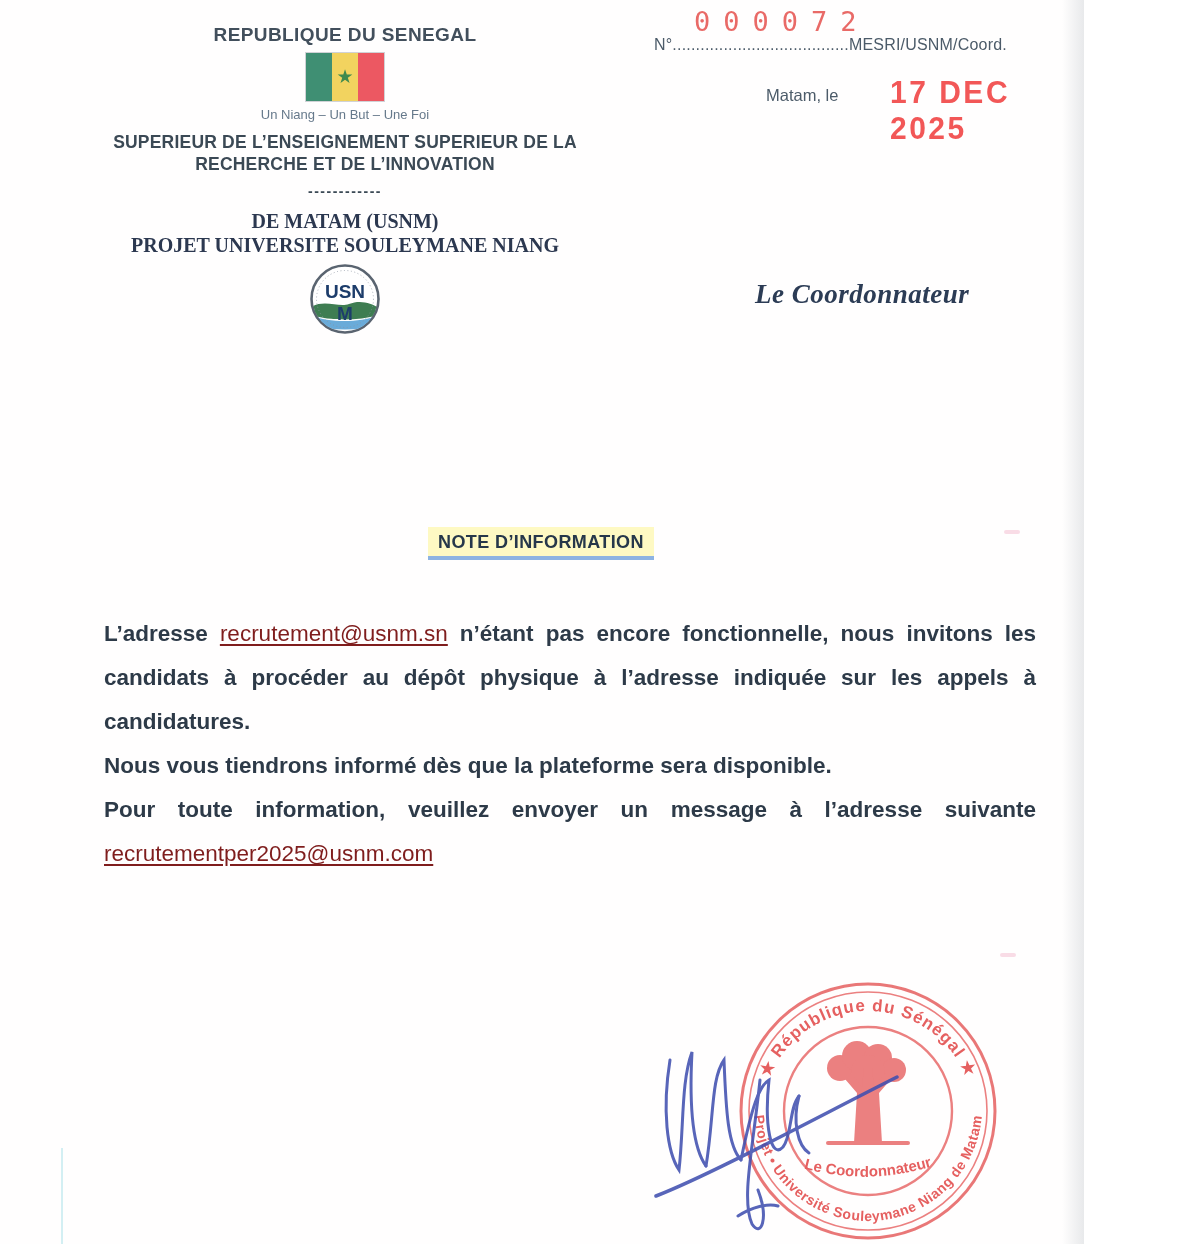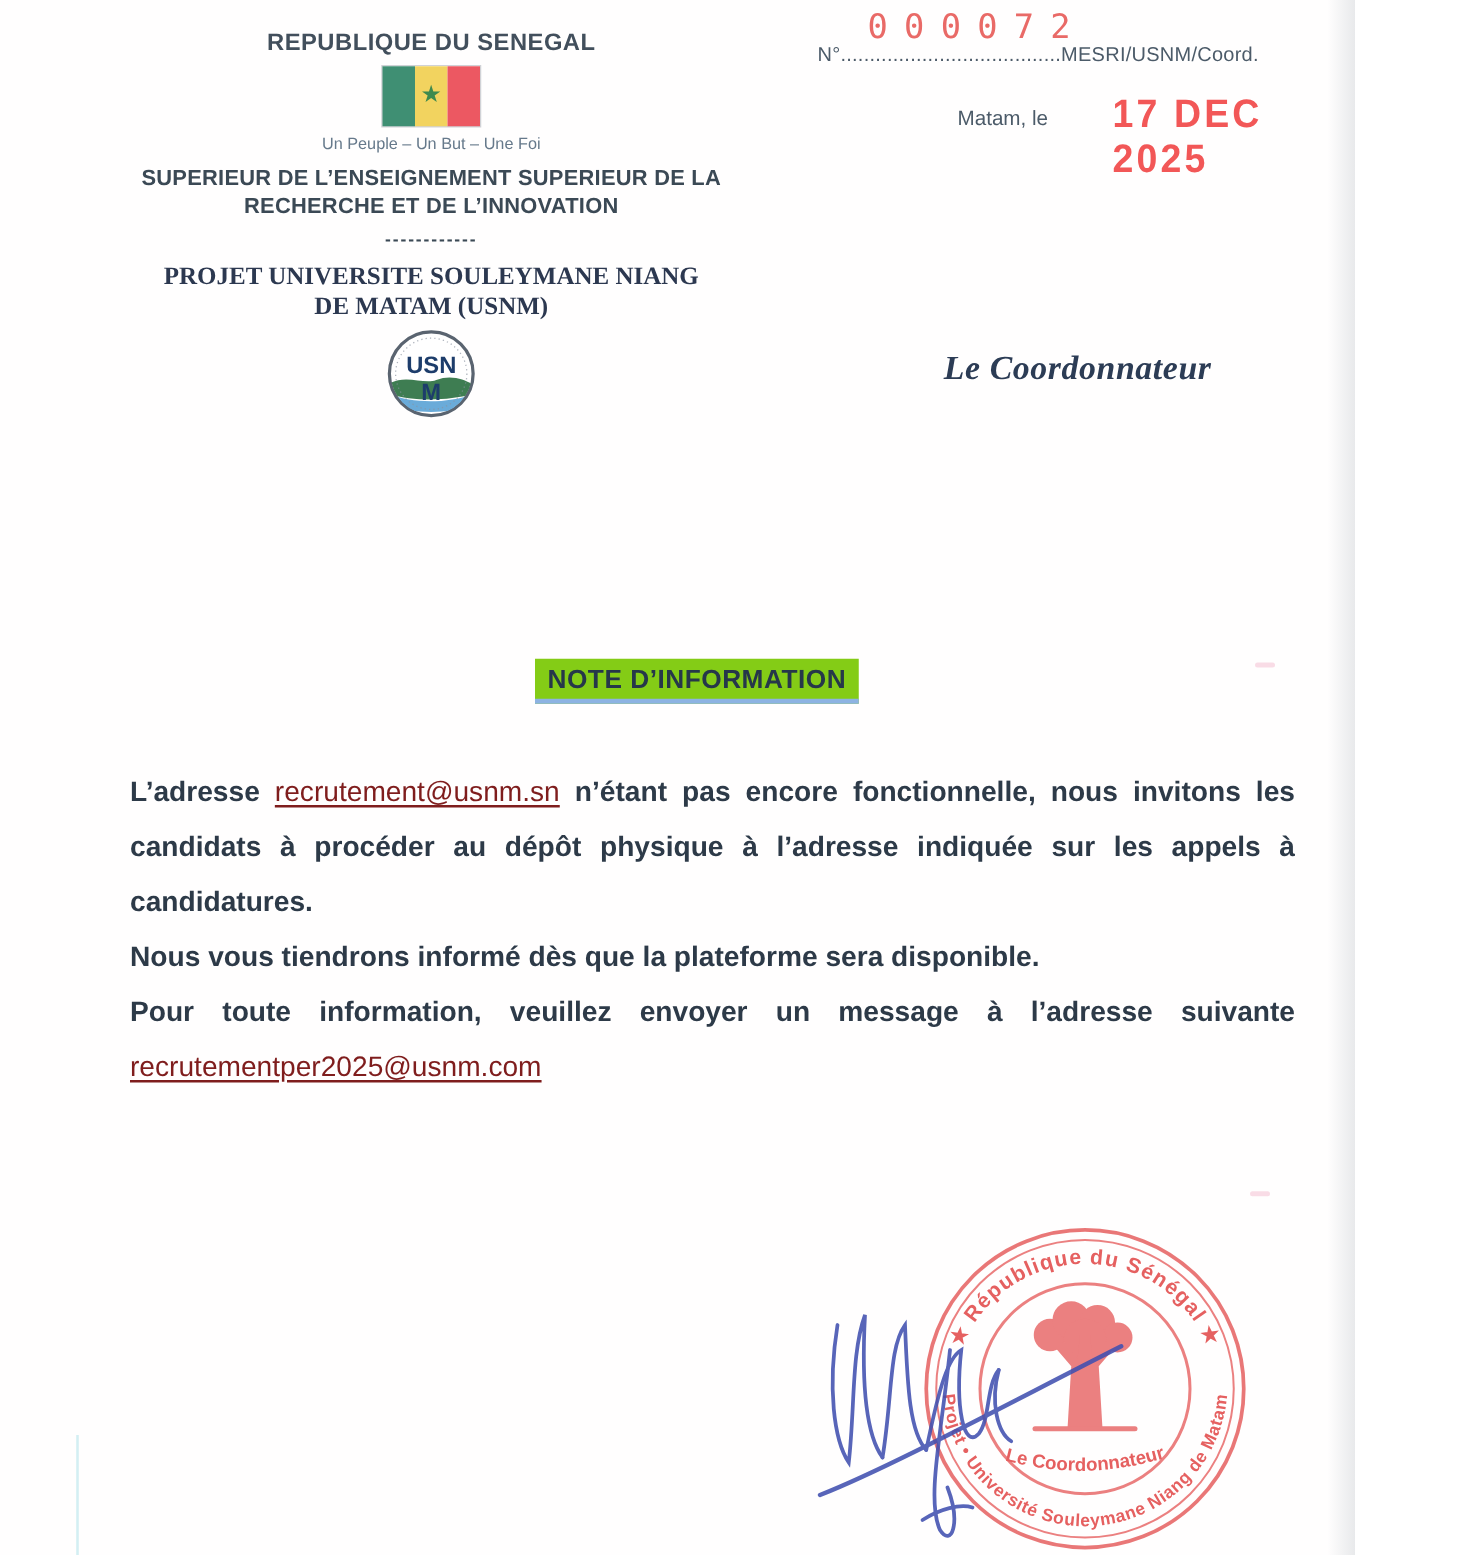--- a/index.html
+++ b/index.html
@@ -29,22 +29,22 @@
   .ref-number{position:absolute;left:694px;top:6px;font-family:"DejaVu Sans Mono",monospace;
               font-size:27px;color:#e96a67;letter-spacing:13px;font-weight:500;}
   .ref-line{position:absolute;left:654px;top:36px;font-size:16px;color:#4c5b69;letter-spacing:.2px;}
   .dateline-place{position:absolute;left:766px;top:86px;font-size:16.5px;color:#4c5b69;}
   .date-stamp{position:absolute;left:890px;top:76px;font-size:30px;font-weight:bold;
               color:#f25757;letter-spacing:2.5px;transform:scaleY(1.06);}
   .coordinator{position:absolute;left:755px;top:279px;font-family:"Liberation Serif",serif;
                font-style:italic;font-weight:bold;font-size:27px;color:#2c3c55;letter-spacing:.5px;}
 
   
-  .note-title{position:absolute;left:428px;top:527px;background:#84cc16;color:#26374a;
-              font-size:21px;font-weight:bold;letter-spacing:.4px;padding:5px 10px 3px;
+  .note-title{position:absolute;left:428px;top:527px;background:#fef9c3;color:#26374a;
+              font-size:18px;font-weight:bold;letter-spacing:.4px;padding:5px 10px 3px;
               border-bottom:4px solid #8db3e2;}
 
   
   .body-text{position:absolute;left:104px;top:612px;width:932px;font-size:22.5px;
              font-weight:bold;color:#2d3a48;line-height:44px;}
   .body-text p{margin:0;text-align:justify;}
   .body-text p.single{text-align:left;}
   a.doc-link{color:#7f1d1d;text-decoration:underline;text-underline-offset:3px;font-weight:normal;}
 
   
@@ -69,32 +69,32 @@
   <div class="hdr-left">
     <div class="republic">REPUBLIQUE DU SENEGAL</div>
 
     <div class="flag">
       <div class="band band-green"></div>
       <div class="band band-yellow"></div>
       <div class="band band-red"></div>
       <span class="flag-star">★</span>
     </div>
 
-    <div class="motto">Un Peuple – Un But – Une Foi</div>
+    <div class="motto">Un Niang – Un But – Une Foi</div>
 
     <div class="ministry">
       <div>SUPERIEUR DE L’ENSEIGNEMENT SUPERIEUR DE LA</div>
       <div>RECHERCHE ET DE L’INNOVATION</div>
     </div>
 
     <div class="dashes">------------</div>
 
     <div class="project">
+      <div>DE MATAM (USNM)</div>
       <div>PROJET UNIVERSITE SOULEYMANE NIANG</div>
-      <div>DE MATAM (USNM)</div>
     </div>
 
     <div class="logo-wrap">
       <svg width="72" height="72" viewBox="0 0 72 72">
         <defs>
             <clipPath id="logoClip">
               <circle cx="36" cy="36" r="32.5"></circle>
             </clipPath>
           </defs>
         <circle cx="36" cy="36" r="33.5" fill="#ffffff" stroke="#5a6470" stroke-width="2.6"></circle>

